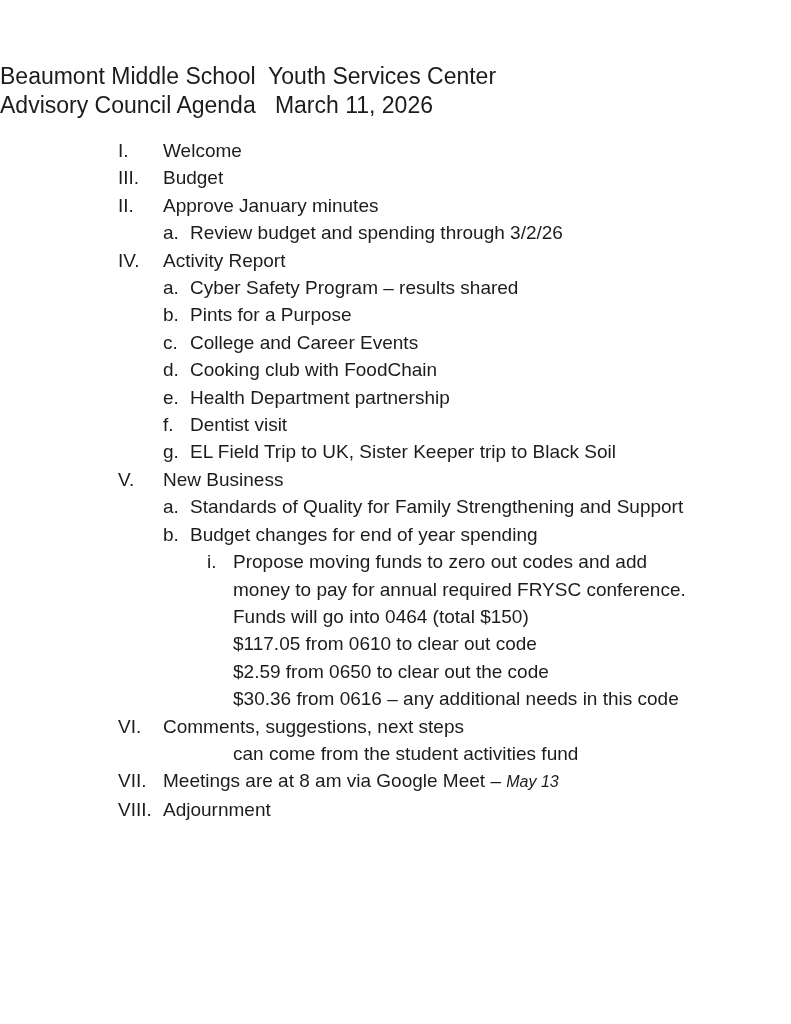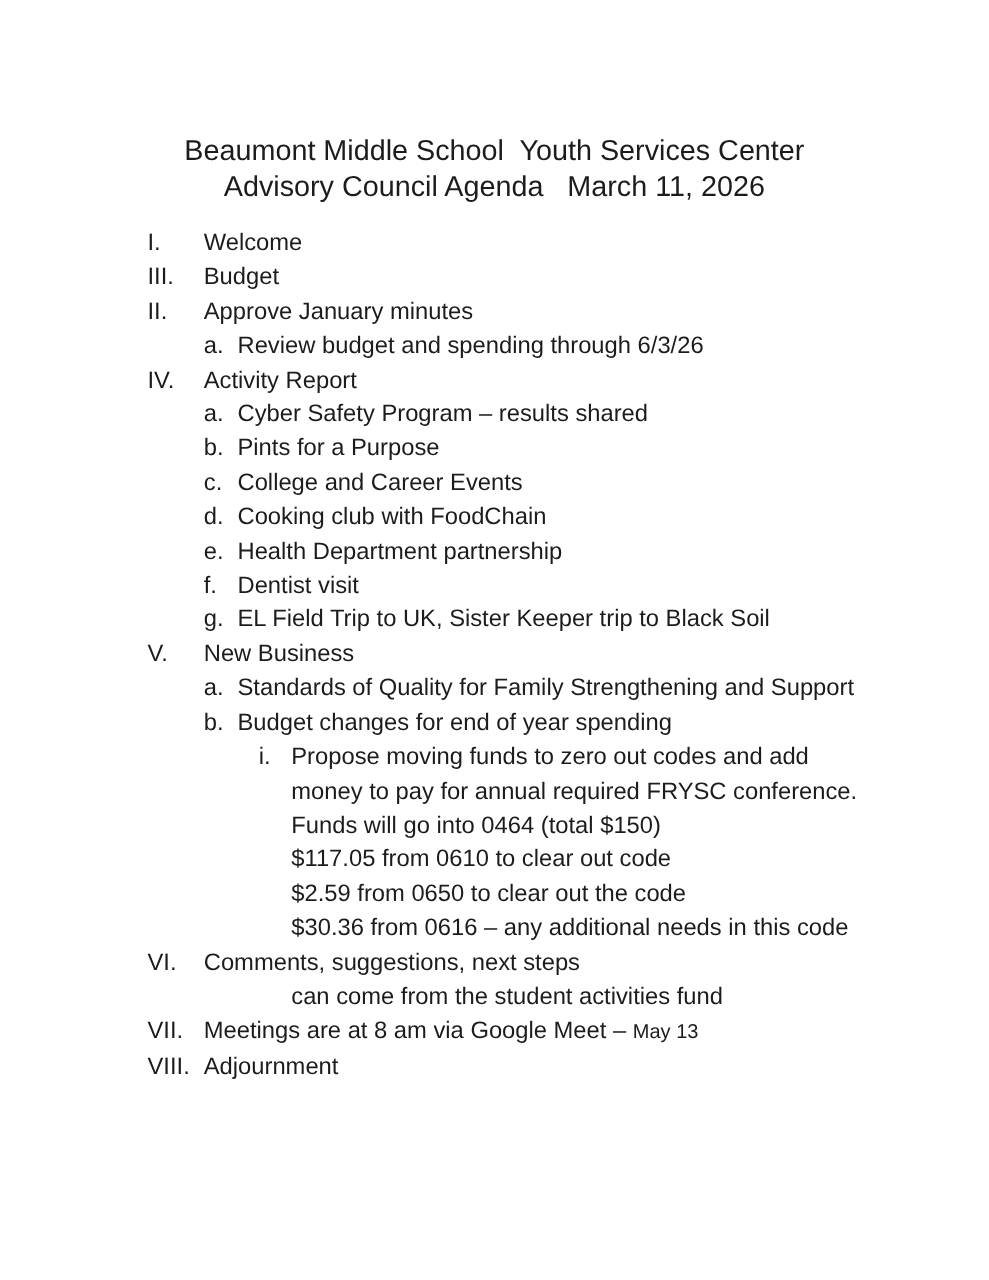--- a/index.html
+++ b/index.html
@@ -14,22 +14,22 @@
     color: #1c1c1c;
     overflow: hidden;
   }
   .page {
     position: relative;
     width: 791px;
     height: 1024px;
     background: #ffffff;
   }
   .title-block {
-    padding-top: 106px;
-    text-align: center;
+    padding-top: 62px;
+    text-align: left;
     font-size: 23px;
   }
   .title-line {
     line-height: 29px;
     white-space: pre;
   }
   .title-line + .title-line {
   }
   .agenda {
     margin-top: 17px;
@@ -41,21 +41,21 @@
     line-height: 27.4px;
     white-space: pre;
   }
   .row .marker { flex: 0 0 auto; }
   .row.level-1 { padding-left: 118px; }
   .row.level-1 .marker { width: 45px; }
   .row.level-2 { padding-left: 163px; }
   .row.level-2 .marker { width: 27px; }
   .row.level-3 { padding-left: 207px; }
   .row.level-3 .marker { width: 26px; }
-  .suffix-small { font-size: 16px; }
+  .suffix-small { font-size: 16px; font-style: italic; }
 </style>
 </head>
 <body>
 
 <div class="page">
   <div class="title-block">
     <div class="title-line">Beaumont Middle School  Youth Services Center</div>
     <div class="title-line">Advisory Council Agenda   March 11, 2026</div>
   </div>
   <div class="agenda">
@@ -72,21 +72,21 @@
   </div>
 
   <div class="row level-1">
     <span class="marker">II.</span>
     <span class="text">Approve January minutes</span>
     
   </div>
 
   <div class="row level-2">
     <span class="marker">a.</span>
-    <span class="text">Review budget and spending through 6/3/26</span>
+    <span class="text">Review budget and spending through 3/2/26</span>
     
   </div>
 
   <div class="row level-1">
     <span class="marker">IV.</span>
     <span class="text">Activity Report</span>
     
   </div>
 
   <div class="row level-2">

